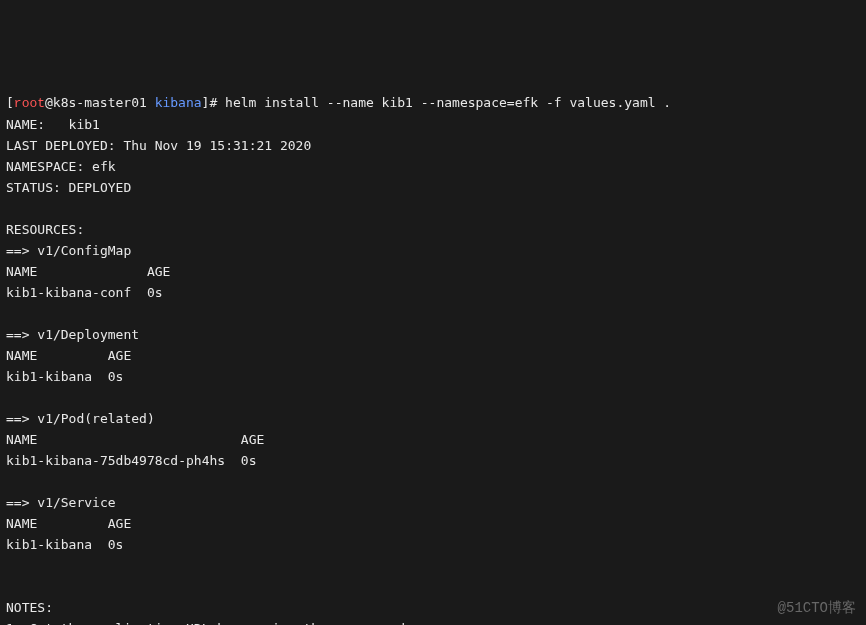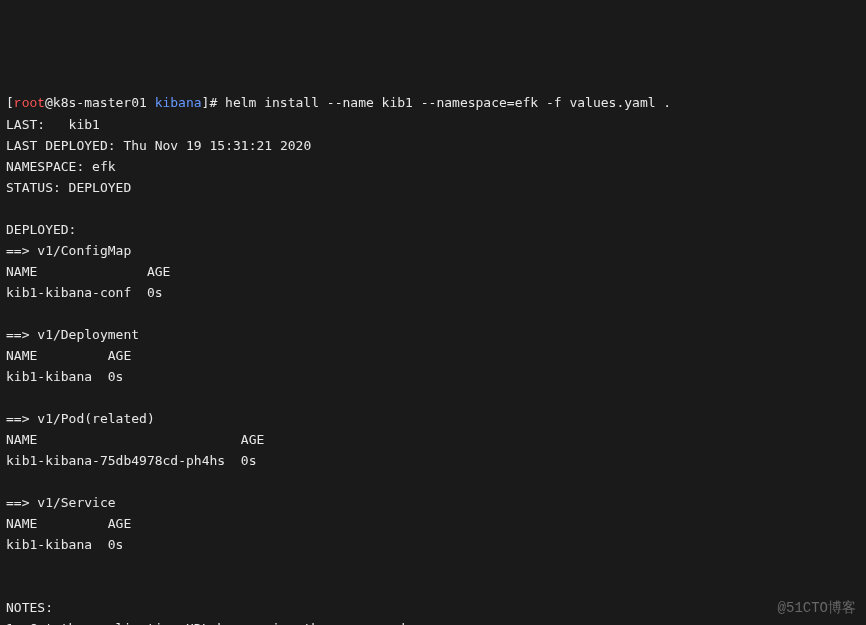--- a/index.html
+++ b/index.html
@@ -31,26 +31,26 @@
       font-family: Liberation Mono, monospace;
       opacity: 0.7;
     }
   </style>
 </head>
 <body>
 
 
 
 <div><span>[</span><span class="prompt-user">root</span><span>@k8s-master01 </span><span class="prompt-dir">kibana</span><span>]# </span><span>helm install --name kib1 --namespace=efk -f values.yaml .</span>
-<span>LAST:   kib1</span>
+<span>NAME:   kib1</span>
 <span>LAST DEPLOYED: Thu Nov 19 15:31:21 2020</span>
 <span>NAMESPACE: efk</span>
 <span>STATUS: DEPLOYED</span>
 
-<span>DEPLOYED:</span>
+<span>RESOURCES:</span>
 <span>==&gt; v1/ConfigMap</span>
 <span>NAME              AGE</span>
 <span>kib1-kibana-conf  0s</span>
 
 <span>==&gt; v1/Deployment</span>
 <span>NAME         AGE</span>
 <span>kib1-kibana  0s</span>
 
 <span>==&gt; v1/Pod(related)</span>
 <span>NAME                          AGE</span>

